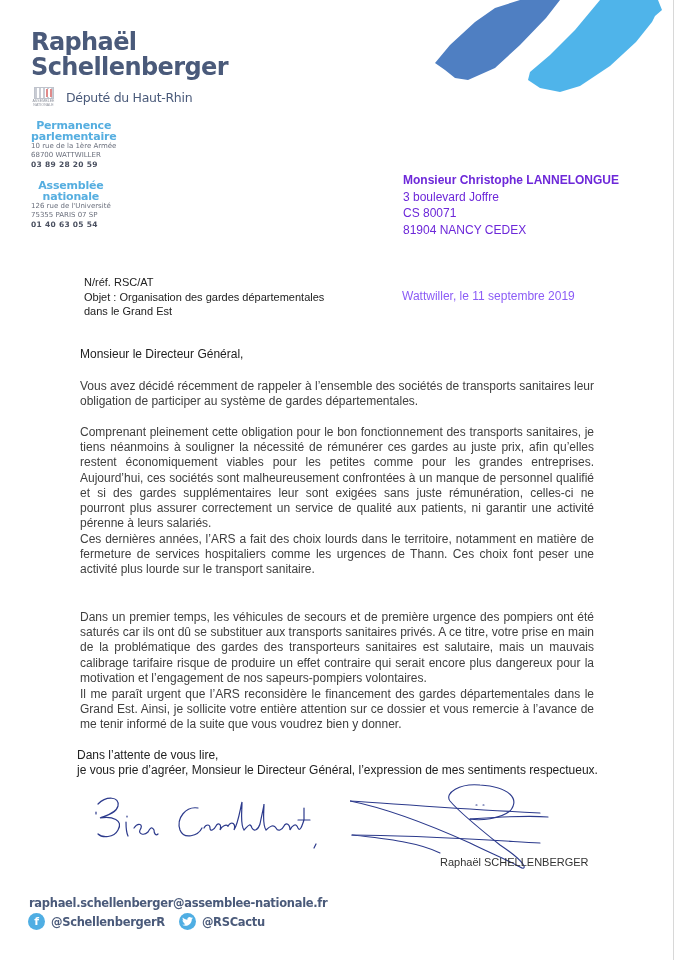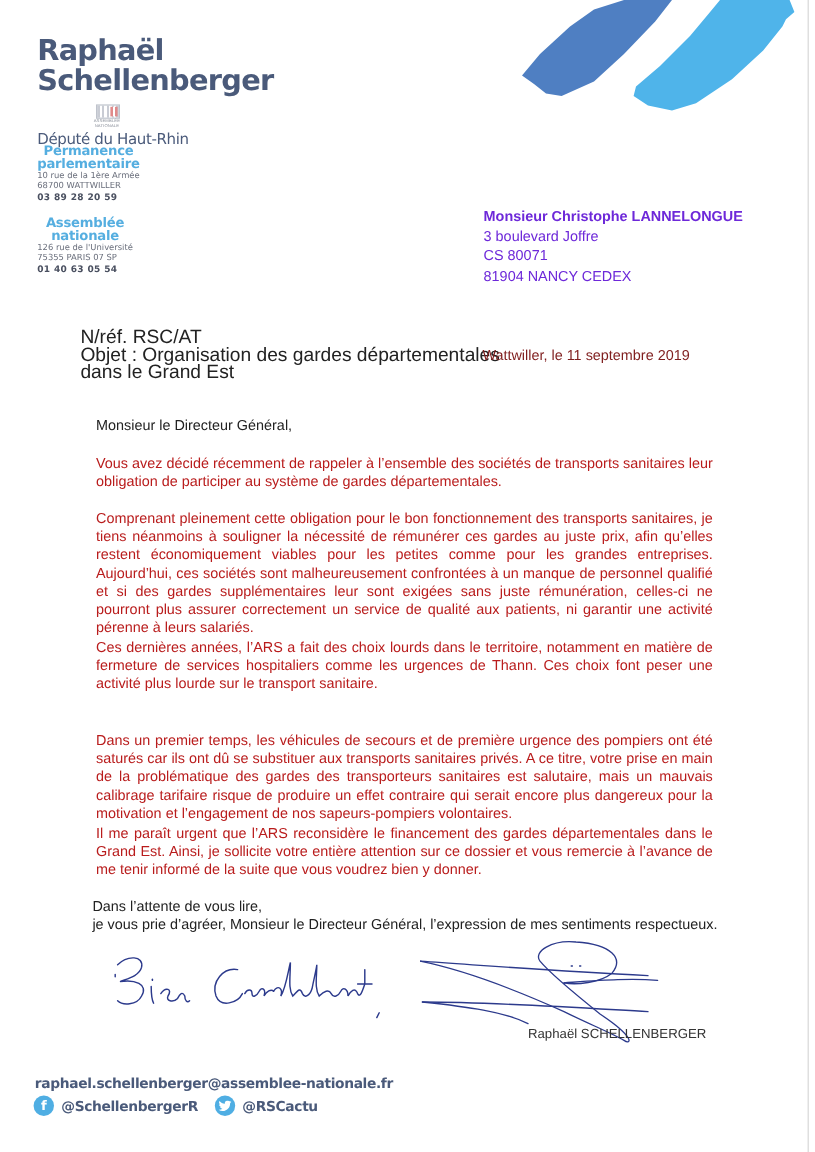--- a/index.html
+++ b/index.html
@@ -4,21 +4,21 @@
   <style>
     html, body { margin: 0; padding: 0; background: #ffffff; }
     body { width: 679px; height: 960px; position: relative; overflow: hidden; font-family: "Liberation Sans", sans-serif; color: #1a1a1a; }
     .page { position: absolute; left: 0; top: 0; width: 679px; height: 960px; background: #fff; padding-left: 36px; }
     .edge-line { position: absolute; left: 673px; top: 0; width: 1px; height: 960px; background: #d8d8d8; }
 
     
     .brand { position: absolute; left: 31px; top: 30px; }
     .brand-name { font-family: "DejaVu Sans", sans-serif; font-weight: bold; color: #4a5a7a; font-size: 24px; line-height: 25px; letter-spacing: -0.6px; }
     .brand-name .l2 { display: block; }
-    .deputy-row { position: absolute; left: 31px; top: 86px; display: flex; align-items: center; flex-direction: column; }
+    .deputy-row { position: absolute; left: 31px; top: 86px; display: flex; align-items: center; }
     .an-logo { width: 25px; height: 22px; position: relative; margin-right: 10px; }
     .an-logo .bld { position: absolute; left: 3px; top: 1px; width: 18px; height: 10px; border: 1px solid #bfc3cc; background: repeating-linear-gradient(90deg, #c9ccd4 0 2px, #fff 2px 4px); }
     .an-logo .bld::after { content: ""; position: absolute; right: 1px; top: 1px; width: 6px; height: 8px; background: repeating-linear-gradient(90deg, #e08a8a 0 2px, #fff 2px 4px); }
     .an-logo .txt { position: absolute; left: 0; top: 13px; width: 25px; font-size: 3.5px; line-height: 4px; color: #8a8f9a; text-align: center; letter-spacing: 0.1px; }
     .deputy-title { font-family: "DejaVu Sans", sans-serif; font-size: 12.5px; color: #4a5a7a; letter-spacing: -0.3px; }
 
     .contact-block { position: absolute; left: 31px; font-family: "DejaVu Sans", sans-serif; }
     .contact-block .h { color: #55aee0; font-weight: bold; font-size: 11px; line-height: 11px; letter-spacing: -0.2px; text-align: center; }
     .contact-block .a { color: #6a6f7c; font-size: 7px; line-height: 9px; }
     .contact-block .p { color: #4a5060; font-size: 7.5px; line-height: 9px; font-weight: bold; letter-spacing: 0.3px; }
@@ -26,26 +26,26 @@
     .cb2 { top: 180px; }
 
     
     .brush { position: absolute; top: 0; left: 400px; width: 279px; height: 100px; }
 
     
     .recipient { position: absolute; left: 403px; top: 172px; font-size: 12px; line-height: 16.5px; color: #6d28d9; }
     .recipient .b { font-weight: bold; }
 
     
-    .ref { position: absolute; left: 67px; top: 275px; font-size: 16px; line-height: 14.5px; color: #222; }
-    .date { position: absolute; left: 402px; top: 289px; font-size: 12px; color: #7f1d1d; text-align: right; }
+    .ref { position: absolute; left: 84px; top: 275px; font-size: 11px; line-height: 14.5px; color: #222; }
+    .date { position: absolute; left: 402px; top: 289px; font-size: 12px; color: #8b5cf6; text-align: right; }
 
     .salutation { position: absolute; left: 80px; top: 347px; font-size: 12px; color: #222; }
 
-    .body-text { position: absolute; left: 80px; width: 514px; font-size: 12px; line-height: 15.2px; color: #b91c1c; text-align: justify; }
+    .body-text { position: absolute; left: 80px; width: 514px; font-size: 12px; line-height: 15.2px; color: #404040; text-align: justify; }
     .p1 { top: 379px; }
     .p2 { top: 425px; }
     .p3 { top: 532px; }
     .p4 { top: 610px; }
     .p5 { top: 687px; }
     .closing { position: absolute; left: 77px; top: 748px; font-size: 12px; line-height: 15.2px; color: #222; width: 560px; }
 
     .sig-left { position: absolute; left: 90px; top: 790px; width: 230px; height: 70px; }
     .sig-right { position: absolute; left: 350px; top: 783px; width: 200px; height: 90px; }
     .signer-name { position: absolute; left: 392px; top: 856px; font-size: 11px; color: #333; margin-left: 48px; }

